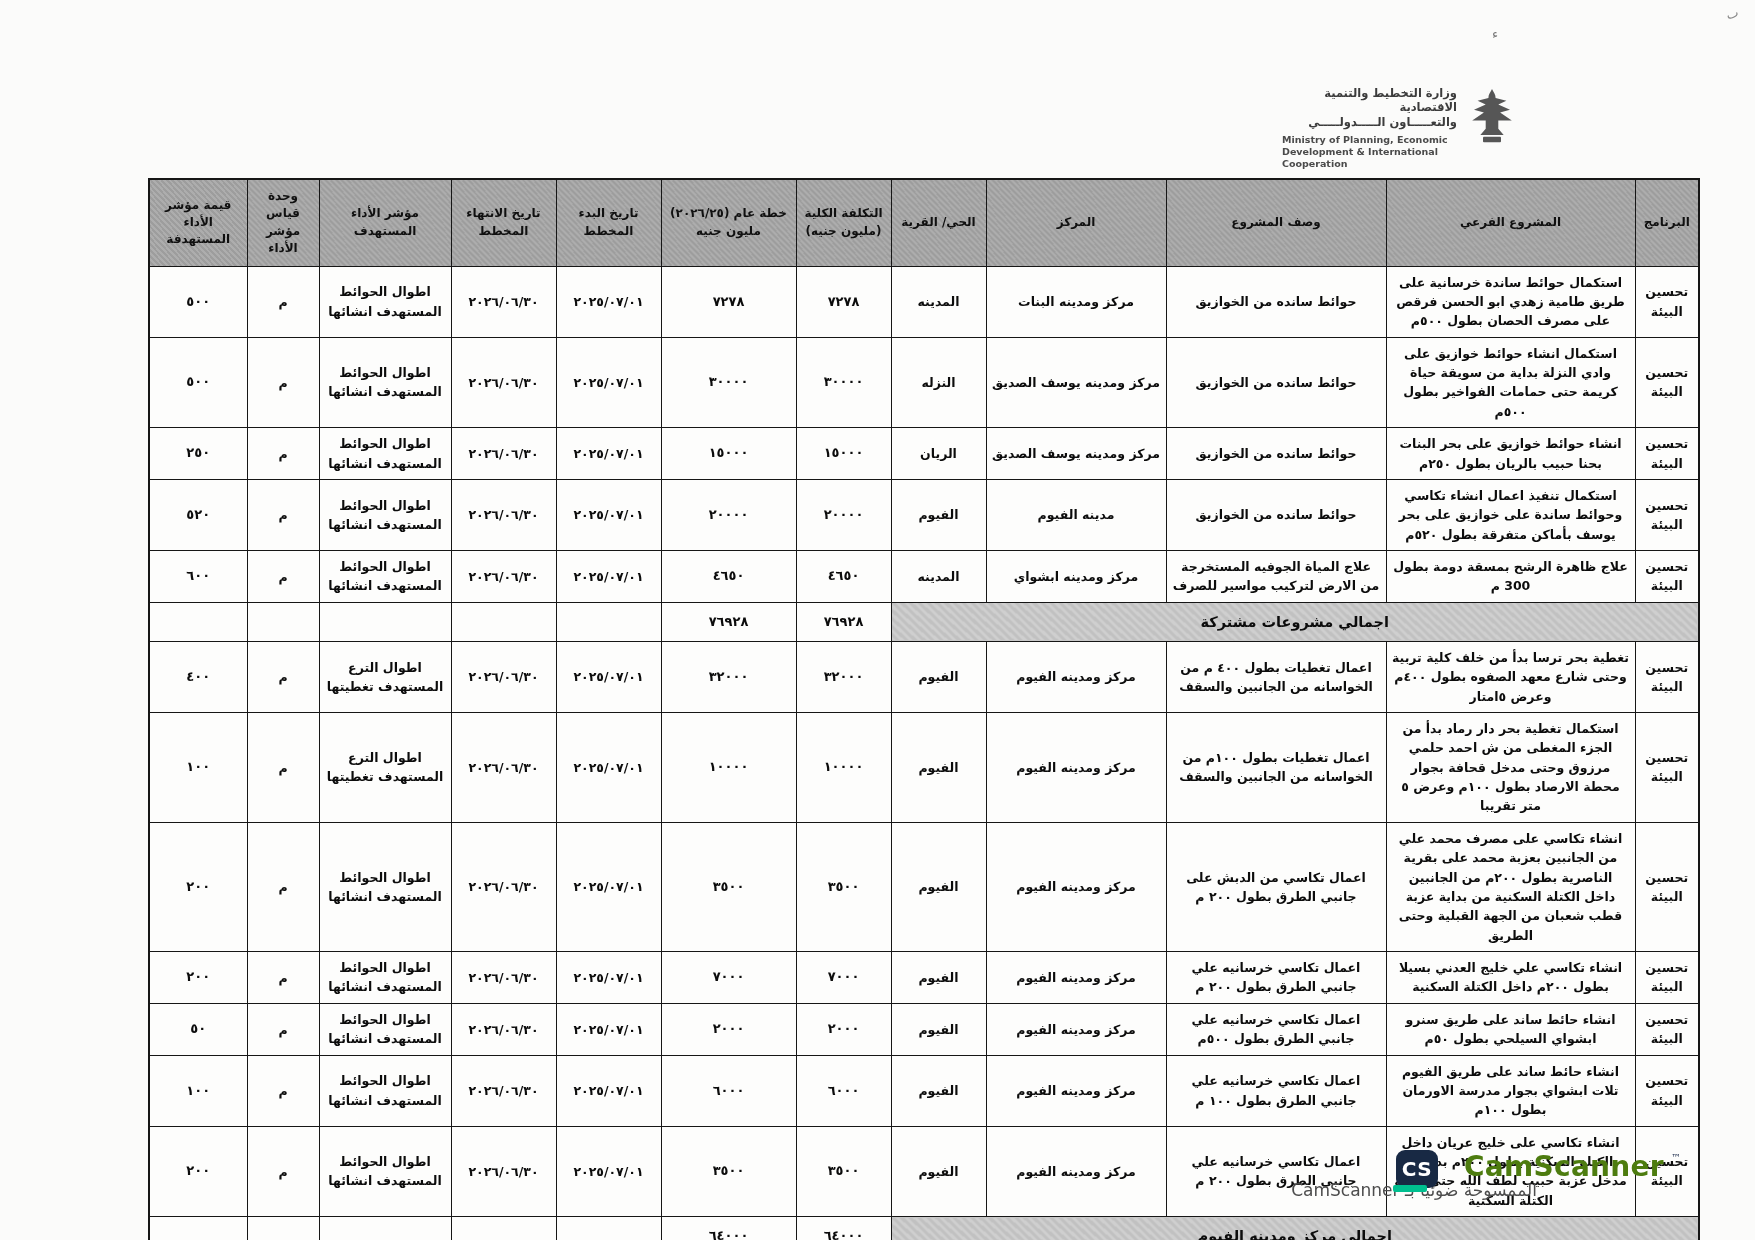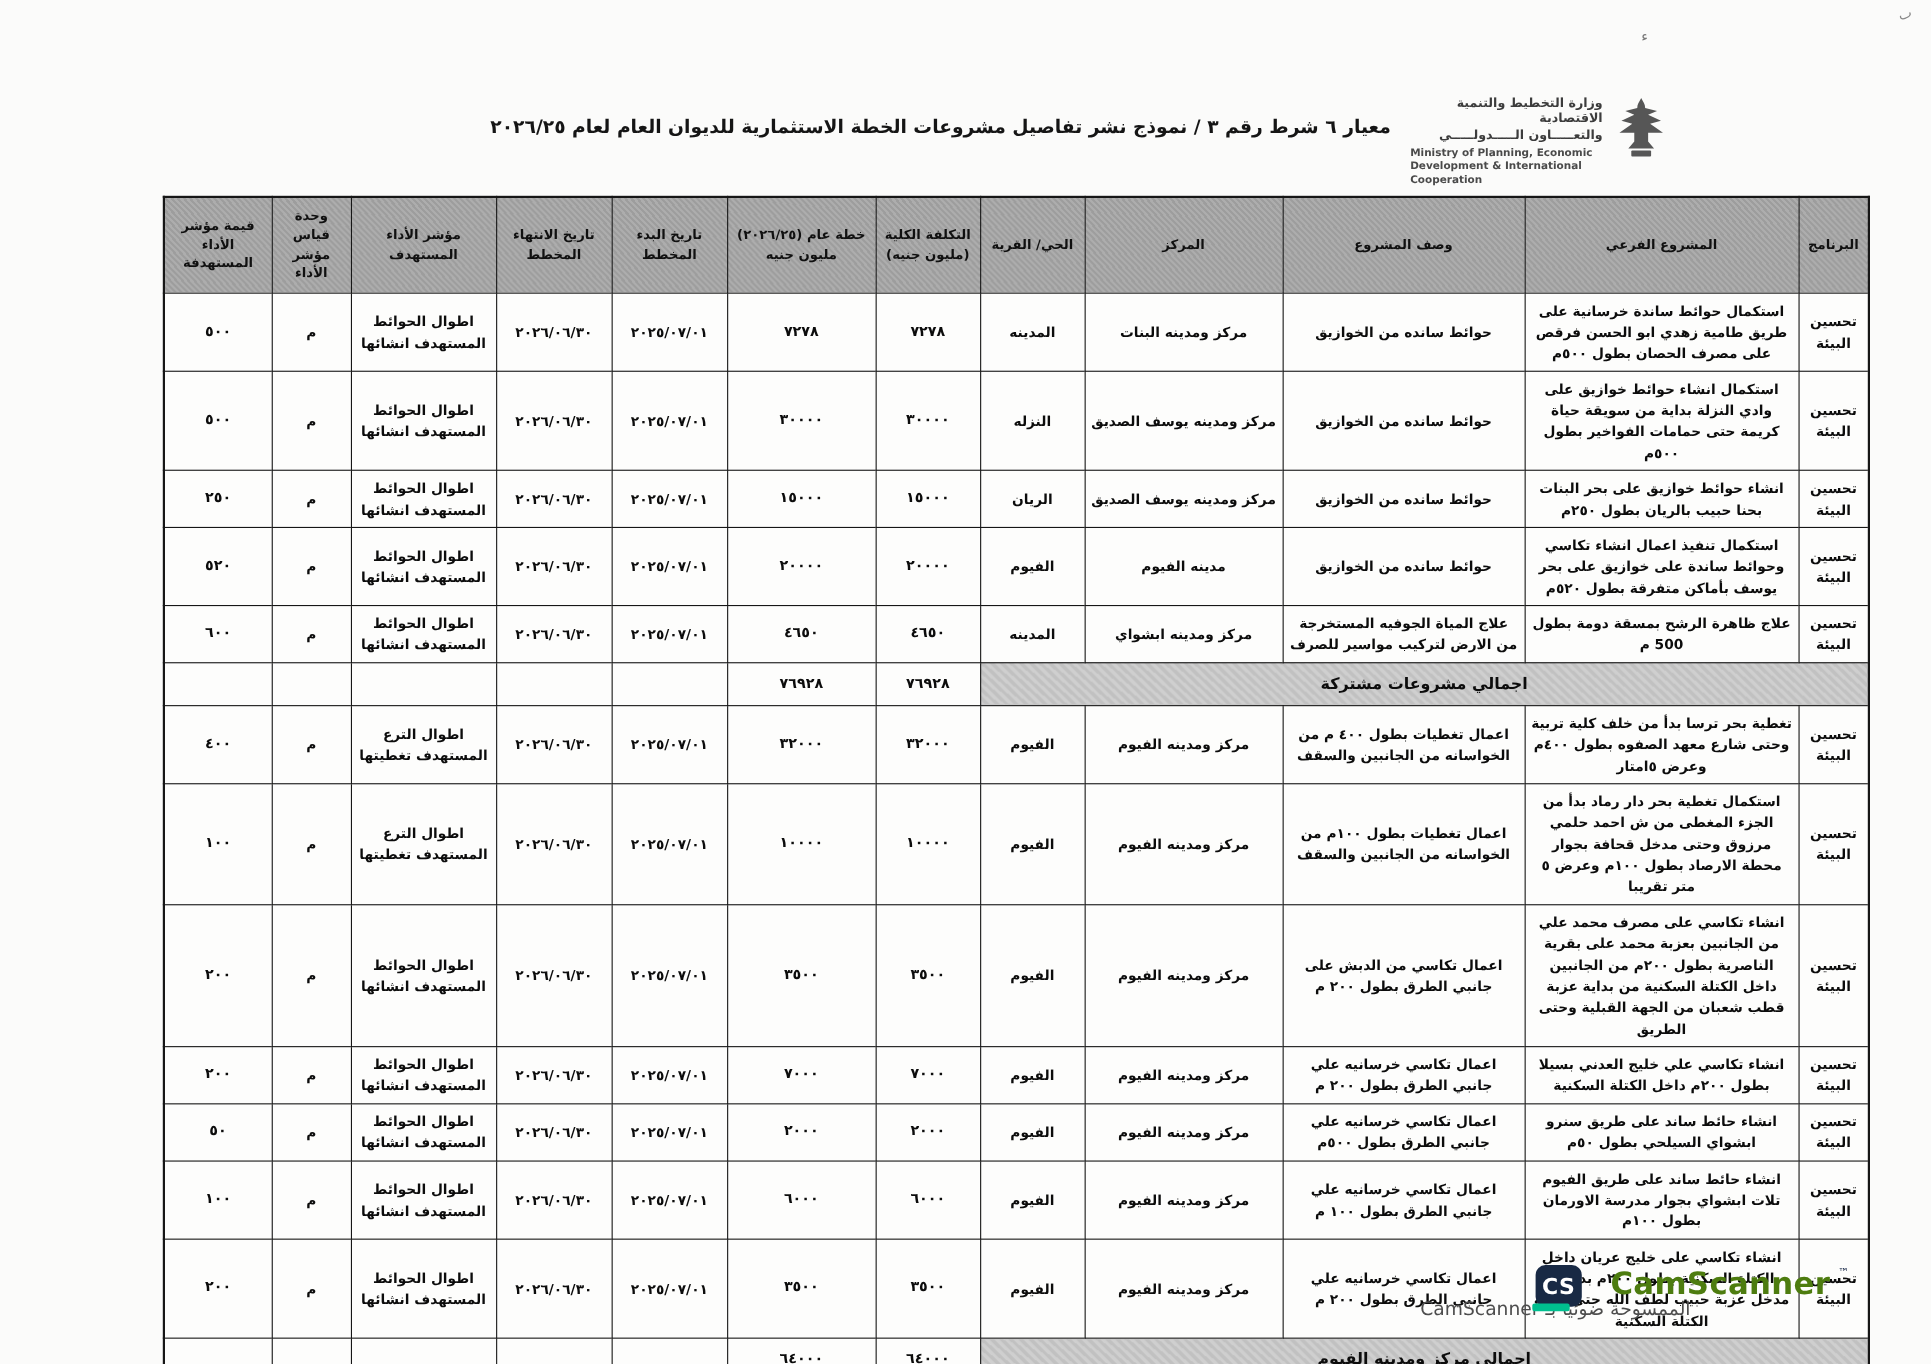--- a/index.html
+++ b/index.html
@@ -113,21 +113,20 @@
       <div class="logo-en">Ministry of Planning, Economic
 Development &amp; International
 Cooperation</div>
     </div>
     <svg class="emblem" viewBox="0 0 60 68" xmlns="http://www.w3.org/2000/svg">
       <path fill="#3a3a3a" d="M30 3c2 4 4 6 4 10l12 3-9 4 13 6-11 3 13 9-15 0 0 9 6 7-26 0 6-7 0-9-15 0 13-9-11-3 13-6-9-4 12-3c0-4 2-6 4-10z"></path>
       <rect x="20" y="56" width="20" height="6" rx="1" fill="#3a3a3a"></rect>
     </svg>
   </div>
 
-  <div class="page-title">معيار ٦ شرط رقم ٣ / نموذج نشر تفاصيل مشروعات الخطة الاستثمارية للديوان العام لعام ٢٠٢٦/٢٥</div>
 
   <table class="projects">
       <colgroup>
         <col class="col-0">
         <col class="col-1">
         <col class="col-2">
         <col class="col-3">
         <col class="col-4">
         <col class="col-5">
         <col class="col-6">
@@ -205,21 +204,21 @@
           <td class="num">٢٠٠٠٠</td>
           <td class="num">٢٠٠٠٠</td>
           <td>٢٠٢٥/٠٧/٠١</td>
           <td>٢٠٢٦/٠٦/٣٠</td>
           <td>اطوال الحوائط المستهدف انشائها</td>
           <td>م</td>
           <td class="num">٥٢٠</td>
         </tr>
         <tr>
           <td>تحسين البيئة</td>
-          <td>علاج ظاهرة الرشح بمسقة دومة بطول 500 م</td>
+          <td>علاج ظاهرة الرشح بمسقة دومة بطول 300 م</td>
           <td>علاج المياة الجوفيه المستخرجة من الارض لتركيب مواسير للصرف</td>
           <td>مركز ومدينه ابشواي</td>
           <td>المدينه</td>
           <td class="num">٤٦٥٠</td>
           <td class="num">٤٦٥٠</td>
           <td>٢٠٢٥/٠٧/٠١</td>
           <td>٢٠٢٦/٠٦/٣٠</td>
           <td>اطوال الحوائط المستهدف انشائها</td>
           <td>م</td>
           <td class="num">٦٠٠</td>

